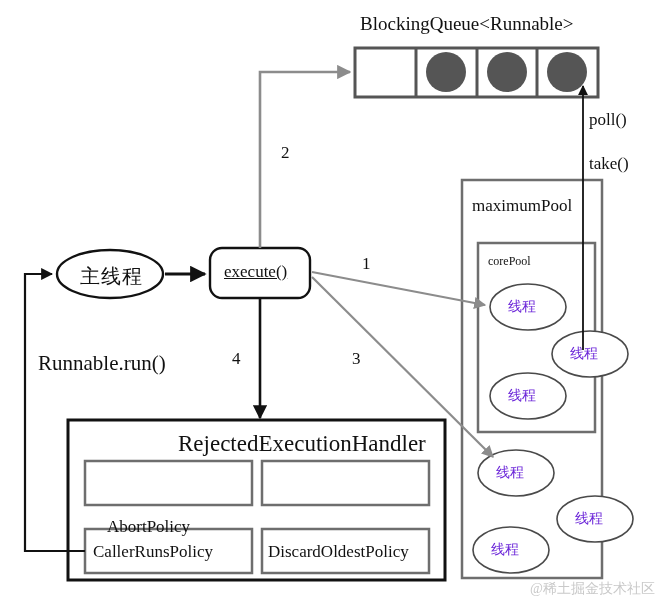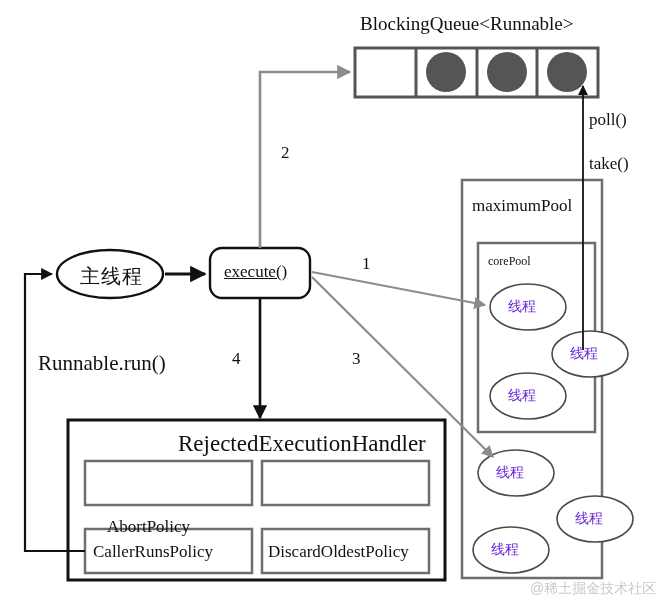--- a/index.html
+++ b/index.html
@@ -48,21 +48,21 @@
   .t-p1 { left: 293px; top: 475px; font-size: 17px; }
   .t-p2 { left: 93px; top: 543px; font-size: 17px; }
   .t-p3 { left: 268px; top: 543px; font-size: 17px; }
   .t-th { font-size: 14px; color: #6d28d9; }
   .watermark {
     position: absolute;
     left: 530px;
     top: 580px;
     font-size: 14px;
     color: #c9c9c9;
-    font-family: Liberation Sans, sans-serif;
+    font-family: Liberation Serif, serif;
     white-space: nowrap;
     pointer-events: none;
   }
 </style>
 </head>
 <body>
 
 <div id="stage">
 
   <svg id="diagram-svg" viewBox="0 0 664 611">

